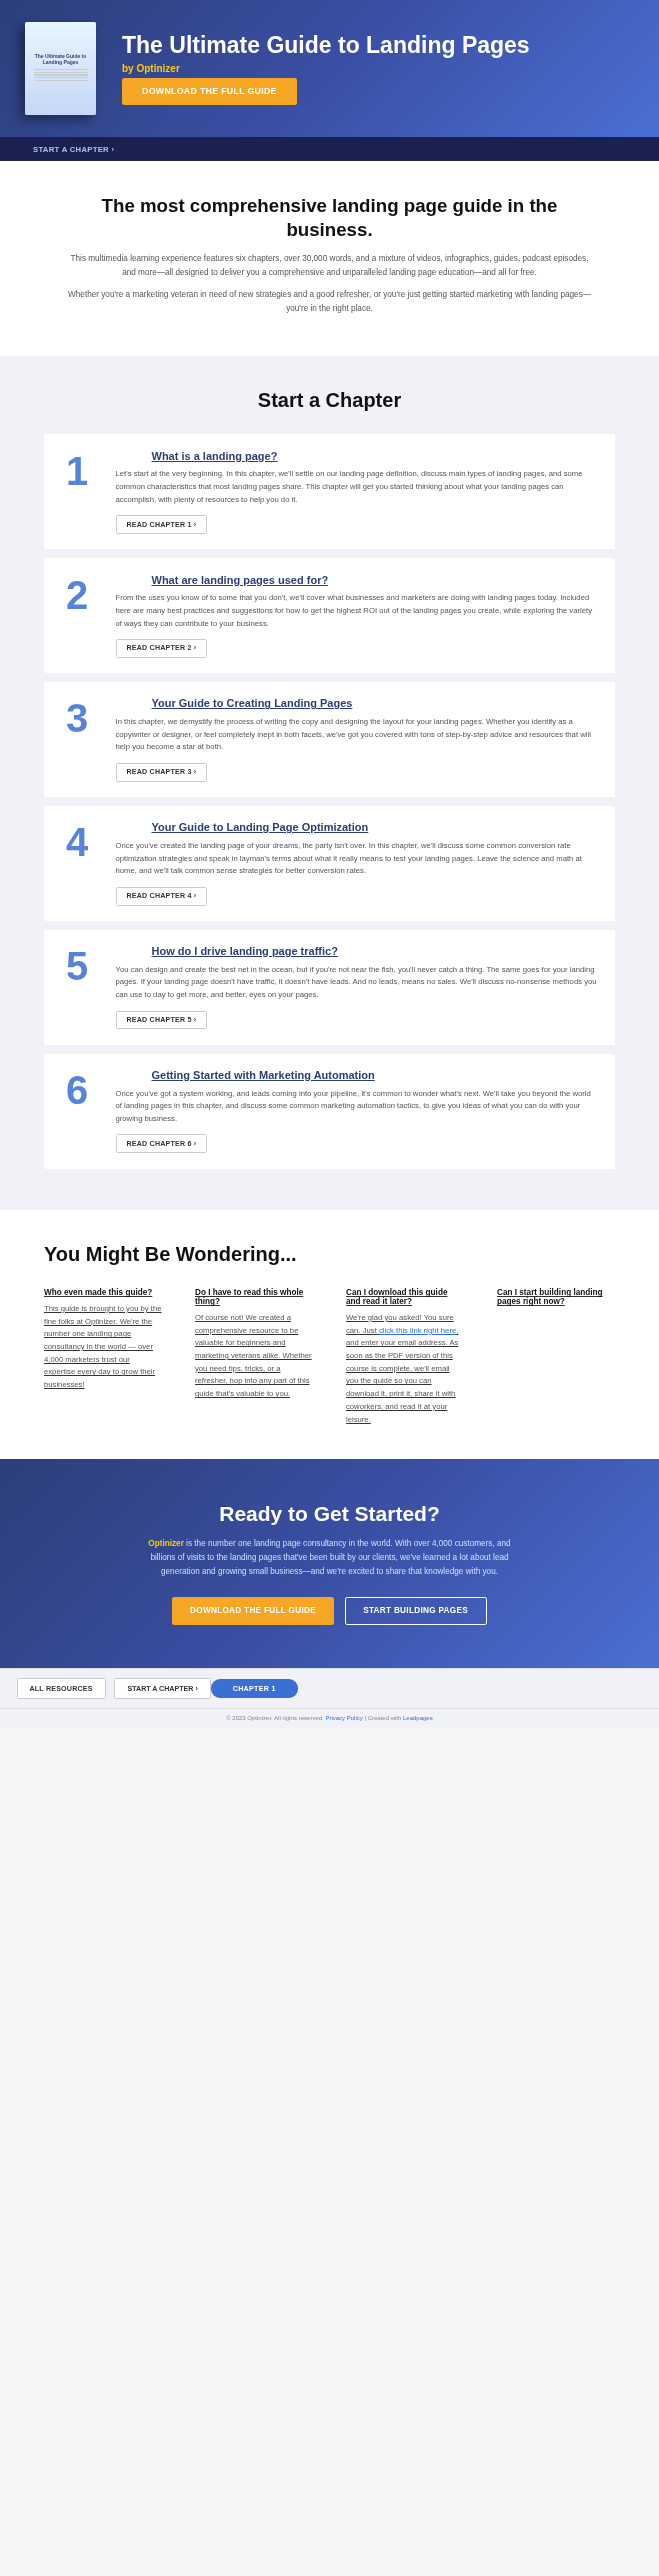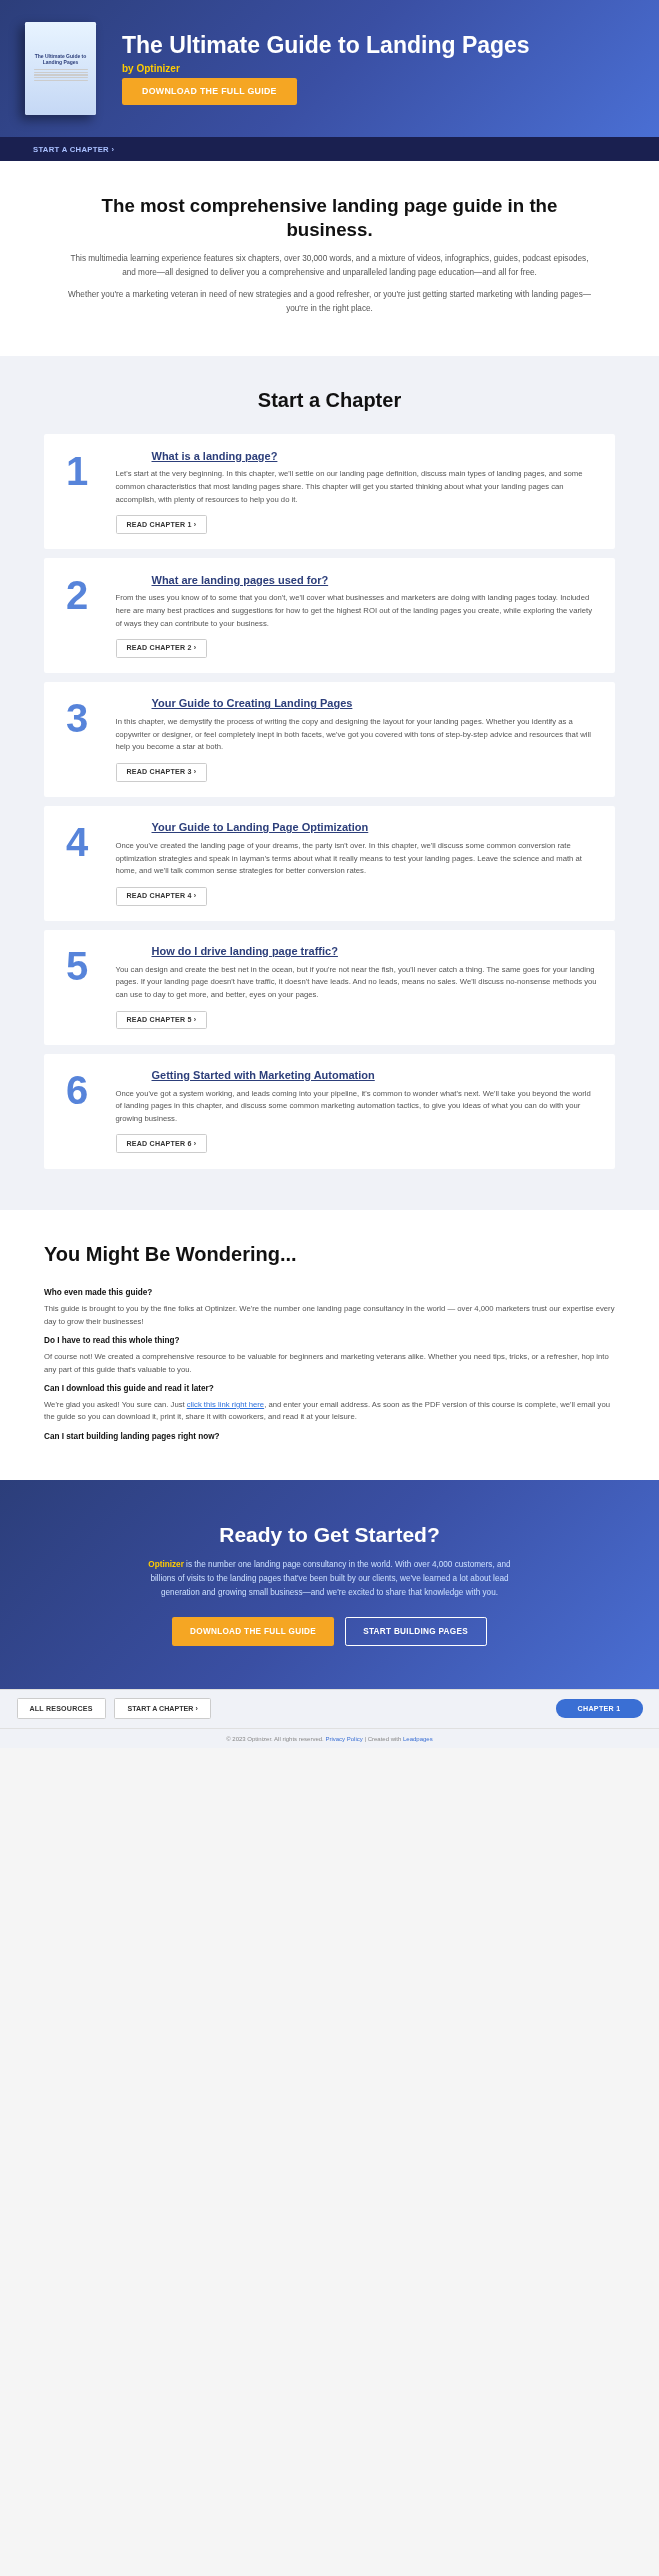--- a/index.html
+++ b/index.html
@@ -192,22 +192,23 @@
       padding: 33px 44px;
     }
     .faq-section h2 {
       font-size: 20px;
       font-weight: 900;
       color: #111;
       margin-bottom: 22px;
     }
     .faq-grid {
       display: grid;
-      grid-template-columns: 1fr;
+      grid-template-columns: 1fr 1fr 1fr 1fr;
       gap: 8px 33px;
+      text-decoration: underline;
     }
     .faq-item h4 {
       font-size: 8.2px;
       font-weight: 700;
       color: #111;
       margin-bottom: 5.5px;
     }
     .faq-item p {
       font-size: 7.7px;
       color: #555;
@@ -270,21 +271,21 @@
       text-transform: uppercase;
       letter-spacing: 0.3px;
     }
 
     
     .bottom-nav {
       background: #f0f2f7;
       padding: 8.8px 16.5px;
       display: flex;
       align-items: center;
-      justify-content: space-between;
+      justify-content: flex-start;
       border-top: 0.5px solid #ddd;
     }
     .bottom-nav-left {
       display: flex;
       gap: 8.8px;
     }
     .btn-all-resources {
       background: #fff;
       color: #333;
       border: 1.1px solid #ccc;

